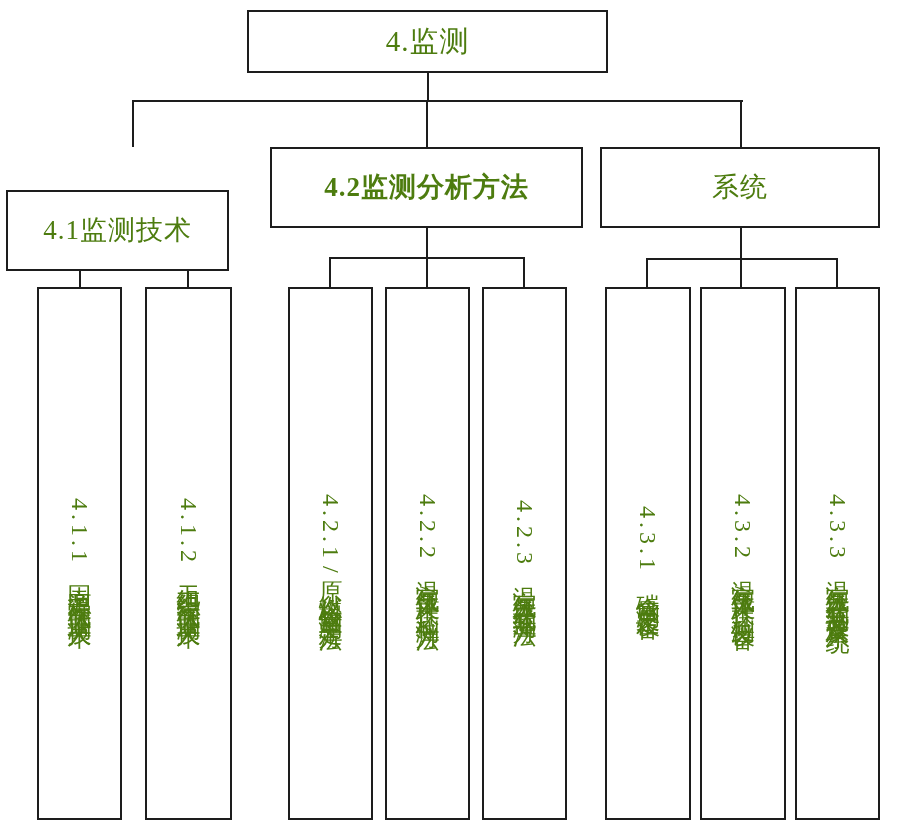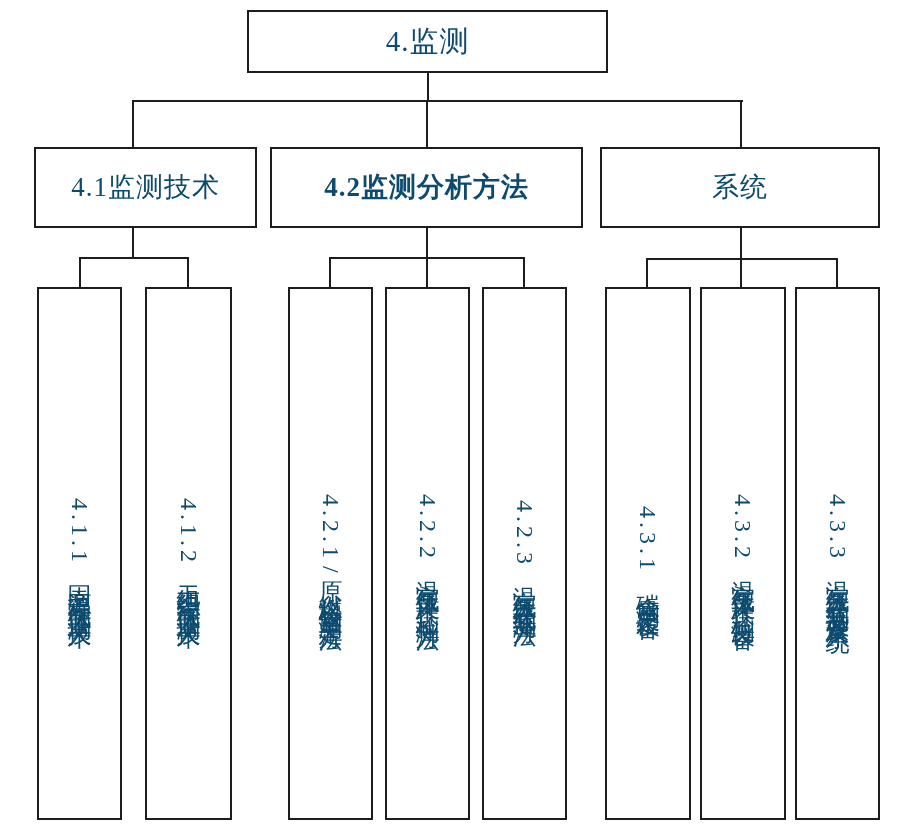--- a/index.html
+++ b/index.html
@@ -6,21 +6,21 @@
     margin: 0;
     padding: 0;
     background: #ffffff;
   }
   #canvas {
     position: relative;
     width: 911px;
     height: 824px;
     background: #ffffff;
     font-family: "Liberation Serif", "DejaVu Serif", serif;
-    color: #0c4a6e;
+    color: #4d7c0f;
     overflow: hidden;
   }
   .box {
     position: absolute;
     box-sizing: border-box;
     border: 2px solid #1d1d1d;
     background: #ffffff;
     display: flex;
     align-items: center;
     justify-content: center;
@@ -31,21 +31,21 @@
     letter-spacing: 1px;
   }
   .l2-box {
     top: 147px; height: 81px;
     font-size: 27px;
     letter-spacing: 1px;
     text-align: center;
     line-height: 1.25;
     flex-direction: column;
   }
-  .l2-box-41 { left: 34px;  width: 223px; }
+  .l2-box-41 { left: 6px;  width: 223px; margin-top: 43px; }
   .l2-box-42 { left: 270px; width: 313px; font-weight: bold; }
   .l2-box-43 { left: 600px; width: 280px; }
   .leaf-box {
     top: 287px; height: 533px; width: 85px;
     writing-mode: vertical-rl;
     text-orientation: mixed;
     font-size: 24px;
     letter-spacing: 4px;
     line-height: 1;
   }

